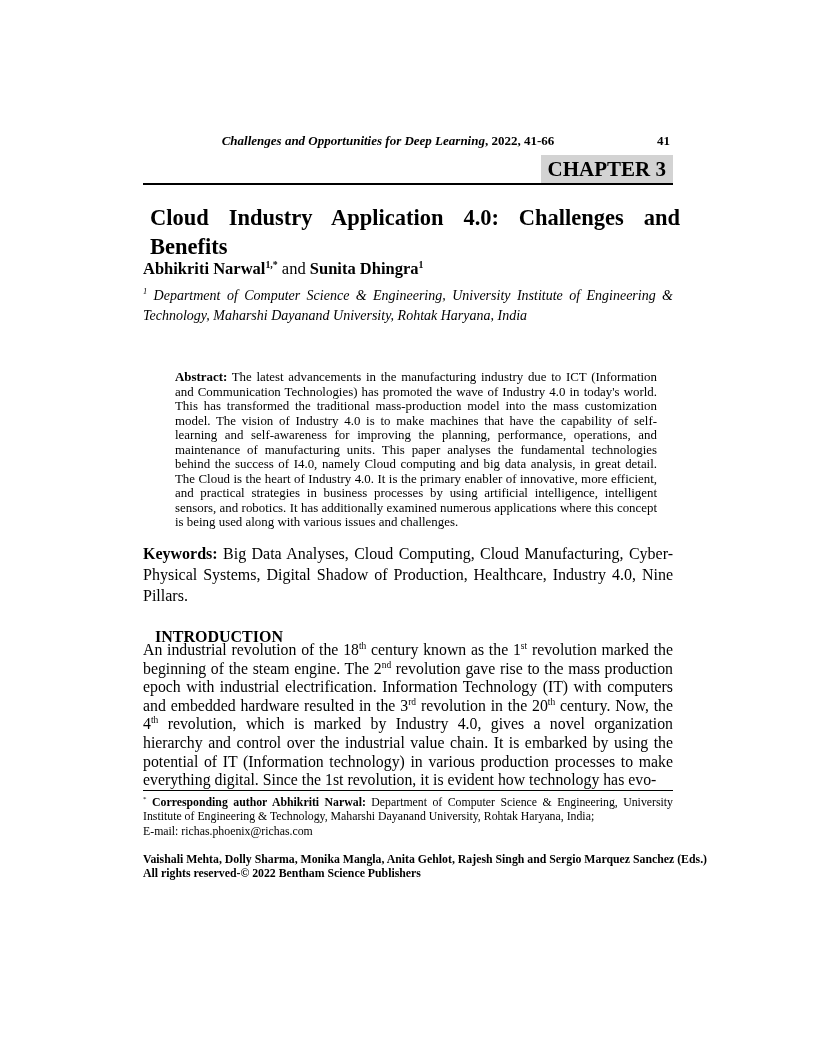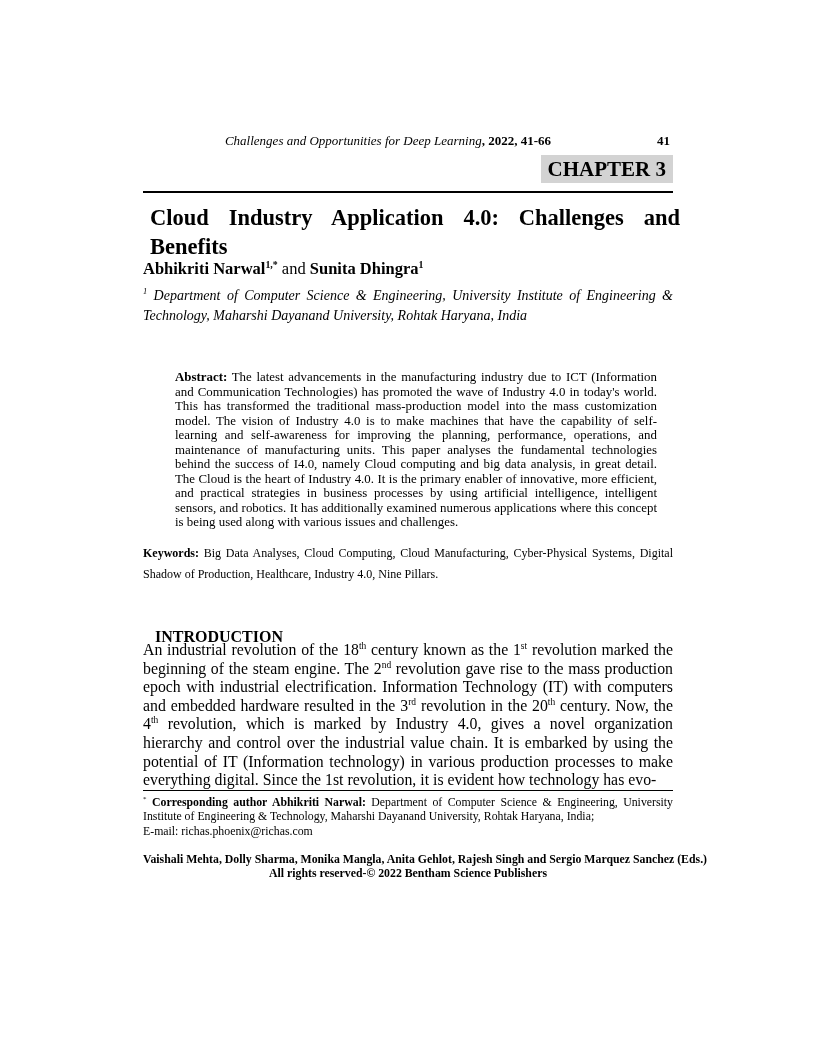--- a/index.html
+++ b/index.html
@@ -11,26 +11,26 @@
     background: #ffffff;
     color: #000000;
     font-family: "Liberation Serif", "DejaVu Serif", serif;
     overflow: hidden;
   }
   .abs { position: absolute; left: 143px; width: 530px; }
 
   
   .running-header { top: 133px; font-size: 13px; line-height: 16px; }
   .book-ref { text-align: center; padding-right: 40px; }
-  .book-title-i { font-weight: normal; font-style: italic; }
+  .book-title-i { font-weight: bold; font-style: italic; }
   .book-meta { font-weight: bold; }
   .page-num { position: absolute; right: 3px; top: 0; font-weight: bold; }
 
   
-  .chapter-row { top: 155px; text-align: right; border-bottom: 2.5px solid #000; padding-bottom: 8px; }
+  .chapter-row { top: 155px; text-align: right; border-bottom: 2.5px solid #000; padding-bottom: 0; }
   .chapter-badge {
     display: inline-block;
     background: #d3d3d3;
     font-weight: bold;
     font-size: 21px;
     line-height: 25px;
     padding: 2px 7px 1px 7px;
   }
 
   
@@ -57,35 +57,35 @@
     left: 175px;
     width: 482px;
     font-size: 12.9px;
     line-height: 14.5px;
     text-align: justify;
     margin-top: 28px;
   }
   .bold-label { font-weight: bold; }
 
   
-  .keywords { top: 543px; font-size: 12px; line-height: 21px; text-align: justify; }
+  .keywords { top: 543px; font-size: 16px; line-height: 21px; text-align: justify; }
 
   
   .section-heading { top: 615px; margin: 12px; font-size: 16px; line-height: 19px; font-weight: bold; }
 
   
   .intro { top: 641px; font-size: 15.8px; line-height: 18.6px; text-align: justify; }
 
   sup { font-size: 60%; line-height: 0; vertical-align: super; }
 
   
   .bottom-block { top: 790px; }
   .footnote-rule { border-top: 1.8px solid #000; height: 0; margin-bottom: 4px; }
   .footnote { font-size: 11.8px; line-height: 14.3px; text-align: justify; }
-  .footer { margin-top: 14px; text-align: center; font-weight: bold; font-size: 11.8px; line-height: 14.5px; }
+  .footer { margin-top: 14px; font-weight: bold; font-size: 11.8px; line-height: 14.5px; }
   .footer-editors { white-space: nowrap; }
 </style>
 </head>
 <body>
 
 <div class="page">
 
   <div class="abs running-header">
     <div class="book-ref">
       <span class="book-title-i">Challenges and Opportunities for Deep Learning</span><span class="book-meta">, 2022, 41-66</span>

